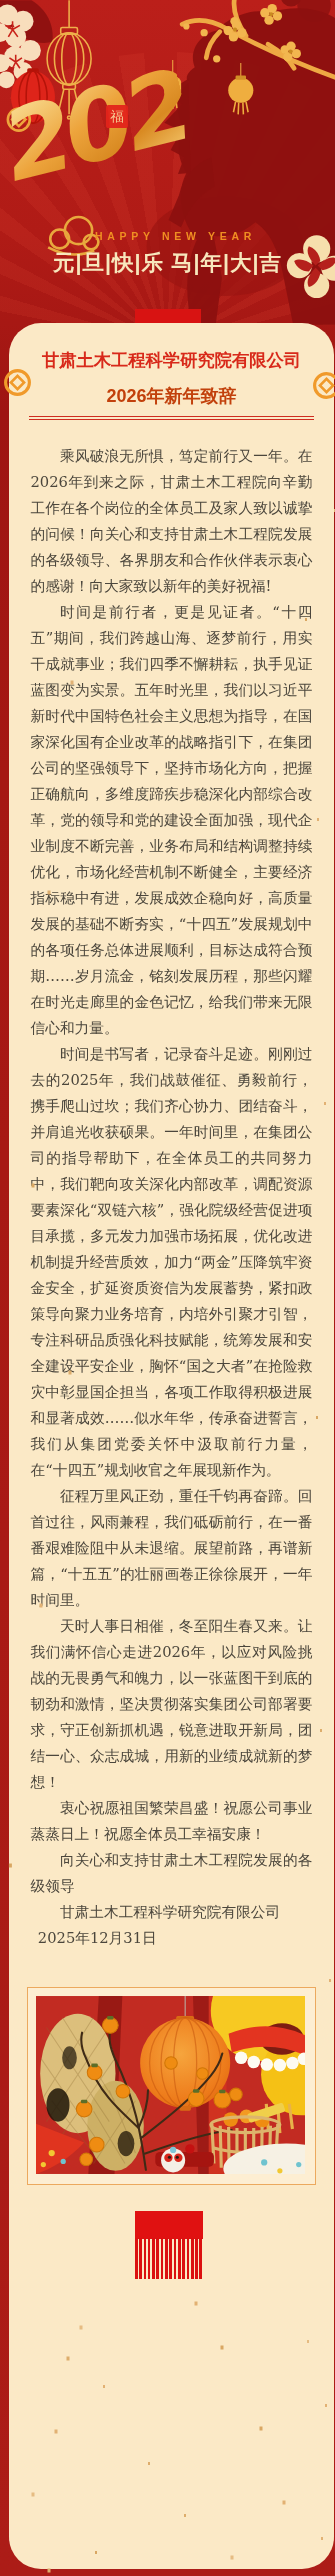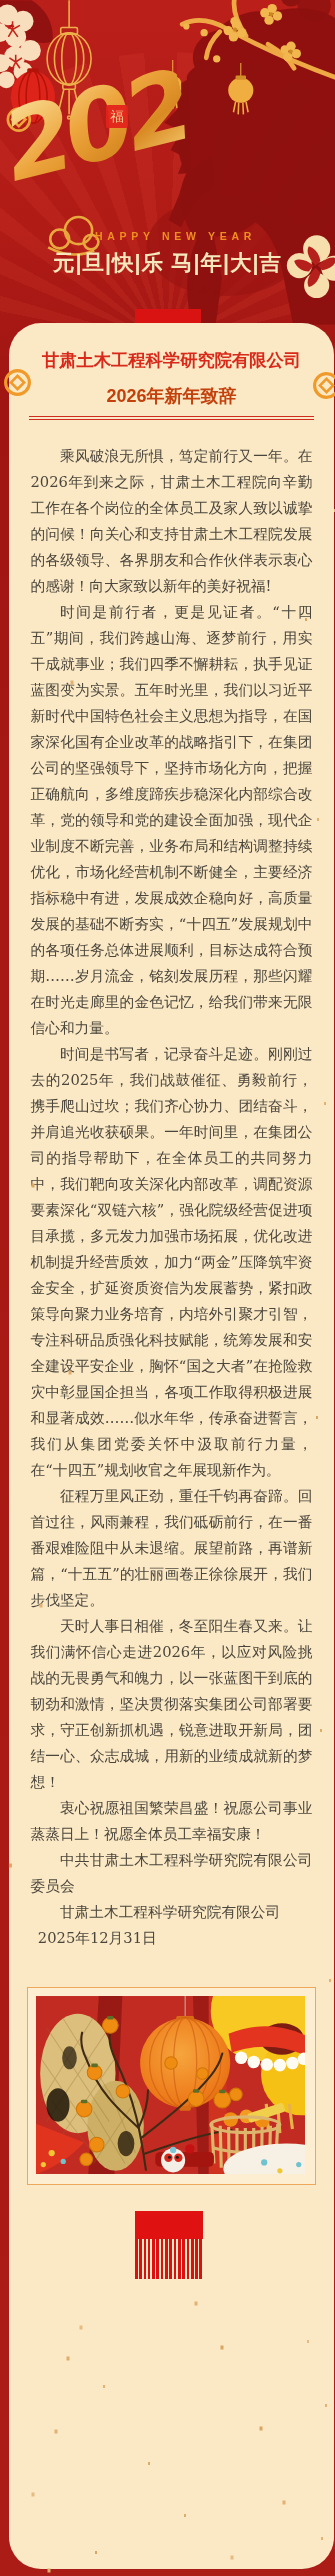--- a/index.html
+++ b/index.html
@@ -199,24 +199,24 @@
 
   <div class="card">
     <h1>甘肃土木工程科学研究院有限公司</h1>
     <h2>2026年新年致辞</h2>
     <div class="divider"></div>
 
     <div class="body-text">
       <p>乘风破浪无所惧，笃定前行又一年。在2026年到来之际，甘肃土木工程院向辛勤工作在各个岗位的全体员工及家人致以诚挚的问候！向关心和支持甘肃土木工程院发展的各级领导、各界朋友和合作伙伴表示衷心的感谢！向大家致以新年的美好祝福!</p>
       <p>时间是前行者，更是见证者。“十四五”期间，我们跨越山海、逐梦前行，用实干成就事业；我们四季不懈耕耘，执手见证蓝图变为实景。五年时光里，我们以习近平新时代中国特色社会主义思想为指导，在国家深化国有企业改革的战略指引下，在集团公司的坚强领导下，坚持市场化方向，把握正确航向，多维度蹄疾步稳深化内部综合改革，党的领导和党的建设全面加强，现代企业制度不断完善，业务布局和结构调整持续优化，市场化经营机制不断健全，主要经济指标稳中有进，发展成效企稳向好，高质量发展的基础不断夯实，“十四五”发展规划中的各项任务总体进展顺利，目标达成符合预期……岁月流金，铭刻发展历程，那些闪耀在时光走廊里的金色记忆，给我们带来无限信心和力量。</p>
       <p>时间是书写者，记录奋斗足迹。刚刚过去的2025年，我们战鼓催征、勇毅前行，携手爬山过坎；我们齐心协力、团结奋斗，并肩追光收获硕果。一年时间里，在集团公司的指导帮助下，在全体员工的共同努力中，我们靶向攻关深化内部改革，调配资源要素深化“双链六核”，强化院级经营促进项目承揽，多元发力加强市场拓展，优化改进机制提升经营质效，加力“两金”压降筑牢资金安全，扩延资质资信为发展蓄势，紧扣政策导向聚力业务培育，内培外引聚才引智，专注科研品质强化科技赋能，统筹发展和安全建设平安企业，胸怀“国之大者”在抢险救灾中彰显国企担当，各项工作取得积极进展和显著成效……似水年华，传承奋进誓言，我们从集团党委关怀中汲取前行力量，在“十四五”规划收官之年展现新作为。</p>
-      <p>征程万里风正劲，重任千钧再奋蹄。回首过往，风雨兼程，我们砥砺前行，在一番番艰难险阻中从未退缩。展望前路，再谱新篇，“十五五”的壮丽画卷正徐徐展开，我们步伐坚定。</p>
+      <p>征程万里风正劲，重任千钧再奋蹄。回首过往，风雨兼程，我们砥砺前行，在一番番艰难险阻中从未退缩。展望前路，再谱新篇，“十五五”的壮丽画卷正徐徐展开，一年时间里。</p>
       <p>天时人事日相催，冬至阳生春又来。让我们满怀信心走进2026年，以应对风险挑战的无畏勇气和魄力，以一张蓝图干到底的韧劲和激情，坚决贯彻落实集团公司部署要求，守正创新抓机遇，锐意进取开新局，团结一心、众志成城，用新的业绩成就新的梦想！</p>
       <p>衷心祝愿祖国繁荣昌盛！祝愿公司事业蒸蒸日上！祝愿全体员工幸福安康！</p>
-      <p>中共甘肃土木工程科学研究院有限公司委员会</p>
+      <p>向关心和支持甘肃土木工程院发展的各级领导</p>
       <p>甘肃土木工程科学研究院有限公司</p>
       <p class="date">2025年12月31日</p>
     </div>
 
     <div class="photo-frame">
       <svg class="photo" viewBox="0 0 514 340">
 
         <rect x="0" y="0" width="514" height="340" fill="#c22b22"></rect>
         <path d="M120,0 L165,0 L150,340 L100,340 Z" fill="#8f1511" opacity="0.8"></path>
         <path d="M300,0 L345,0 L360,340 L310,340 Z" fill="#8f1511" opacity="0.7"></path>

